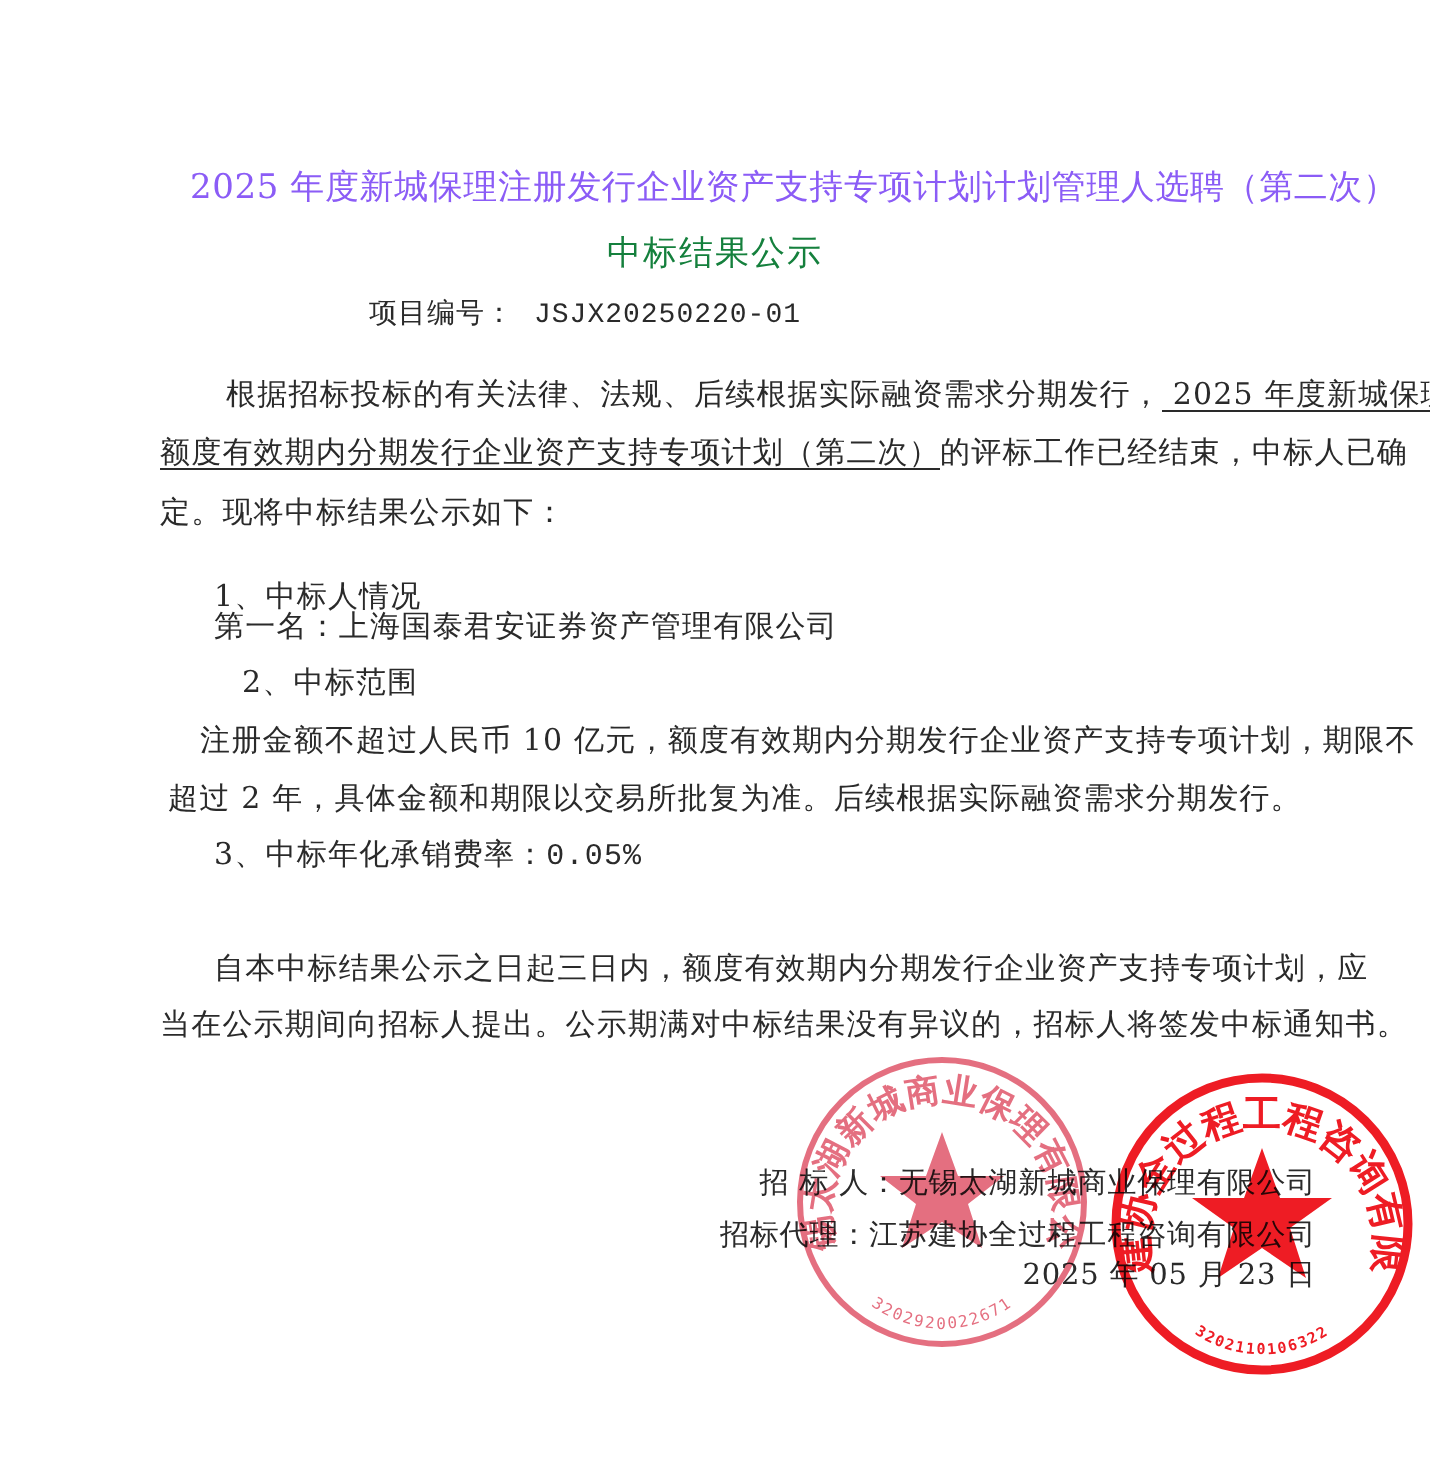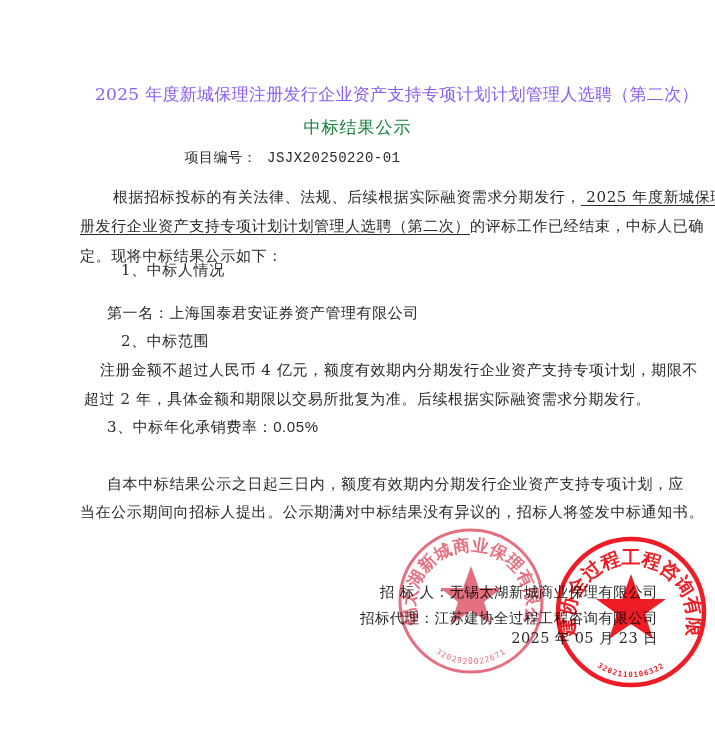--- a/index.html
+++ b/index.html
@@ -92,35 +92,35 @@
   <div class="line subtitle">中标结果公示</div>
 
   <div class="line project-no">
     <span>项目编号：</span><span class="code">JSJX20250220-01</span>
   </div>
 
   <div class="line" style="left:113px; top:187px;">
     <span>根据招标投标的有关法律、法规、后续根据实际融资需求分期发行，</span><span class="u"> 2025 年度新城保理注</span>
   </div>
   <div class="line" style="left:80px; top:216px;">
-    <span class="u">册发行企业资产支持专项计划计划管理人选聘（第二次）</span><span>的评标工作已经结束，中标人已确</span>
+    <span class="u">额度有效期内分期发行企业资产支持专项计划（第二次）</span><span>的评标工作已经结束，中标人已确</span>
   </div>
   <div class="line" style="left:80px; top:246px;">定。现将中标结果公示如下：</div>
 
-  <div class="line" style="left:107px; top:260px;margin-left:14px;">1、中标人情况</div>
+  <div class="line" style="left:107px; top:288px;">1、中标人情况</div>
   <div class="line" style="left:107px; top:303px;">
     <span>第一名：</span><span>上海国泰君安证券资产管理有限公司</span>
   </div>
 
   <div class="line" style="left:121px; top:331px;">2、中标范围</div>
-  <div class="line" style="left:100px; top:360px;">注册金额不超过人民币 4 亿元，额度有效期内分期发行企业资产支持专项计划，期限不</div>
+  <div class="line" style="left:100px; top:360px;">注册金额不超过人民币 10 亿元，额度有效期内分期发行企业资产支持专项计划，期限不</div>
   <div class="line" style="left:84px; top:389px;">超过 2 年，具体金额和期限以交易所批复为准。后续根据实际融资需求分期发行。</div>
 
   <div class="line" style="left:107px; top:417px;">
-    <span>3、中标年化承销费率：</span><span style="font-family:Liberation Sans, sans-serif;">0.05%</span>
+    <span>3、中标年化承销费率：</span><span style="font-family:Liberation Mono, monospace;">0.05%</span>
   </div>
 
   <div class="line" style="left:107px; top:474px;">自本中标结果公示之日起三日内，额度有效期内分期发行企业资产支持专项计划，应</div>
   <div class="line" style="left:80px; top:502px;text-align:center;">当在公示期间向招标人提出。公示期满对中标结果没有异议的，招标人将签发中标通知书。</div>
 
   <div class="line sign" style="top:582px;">
     <span>招 标 人：</span><span>无锡太湖新城商业保理有限公司</span>
   </div>
   <div class="line sign" style="top:608px;">
     <span>招标代理：</span><span>江苏建协全过程工程咨询有限公司</span>

